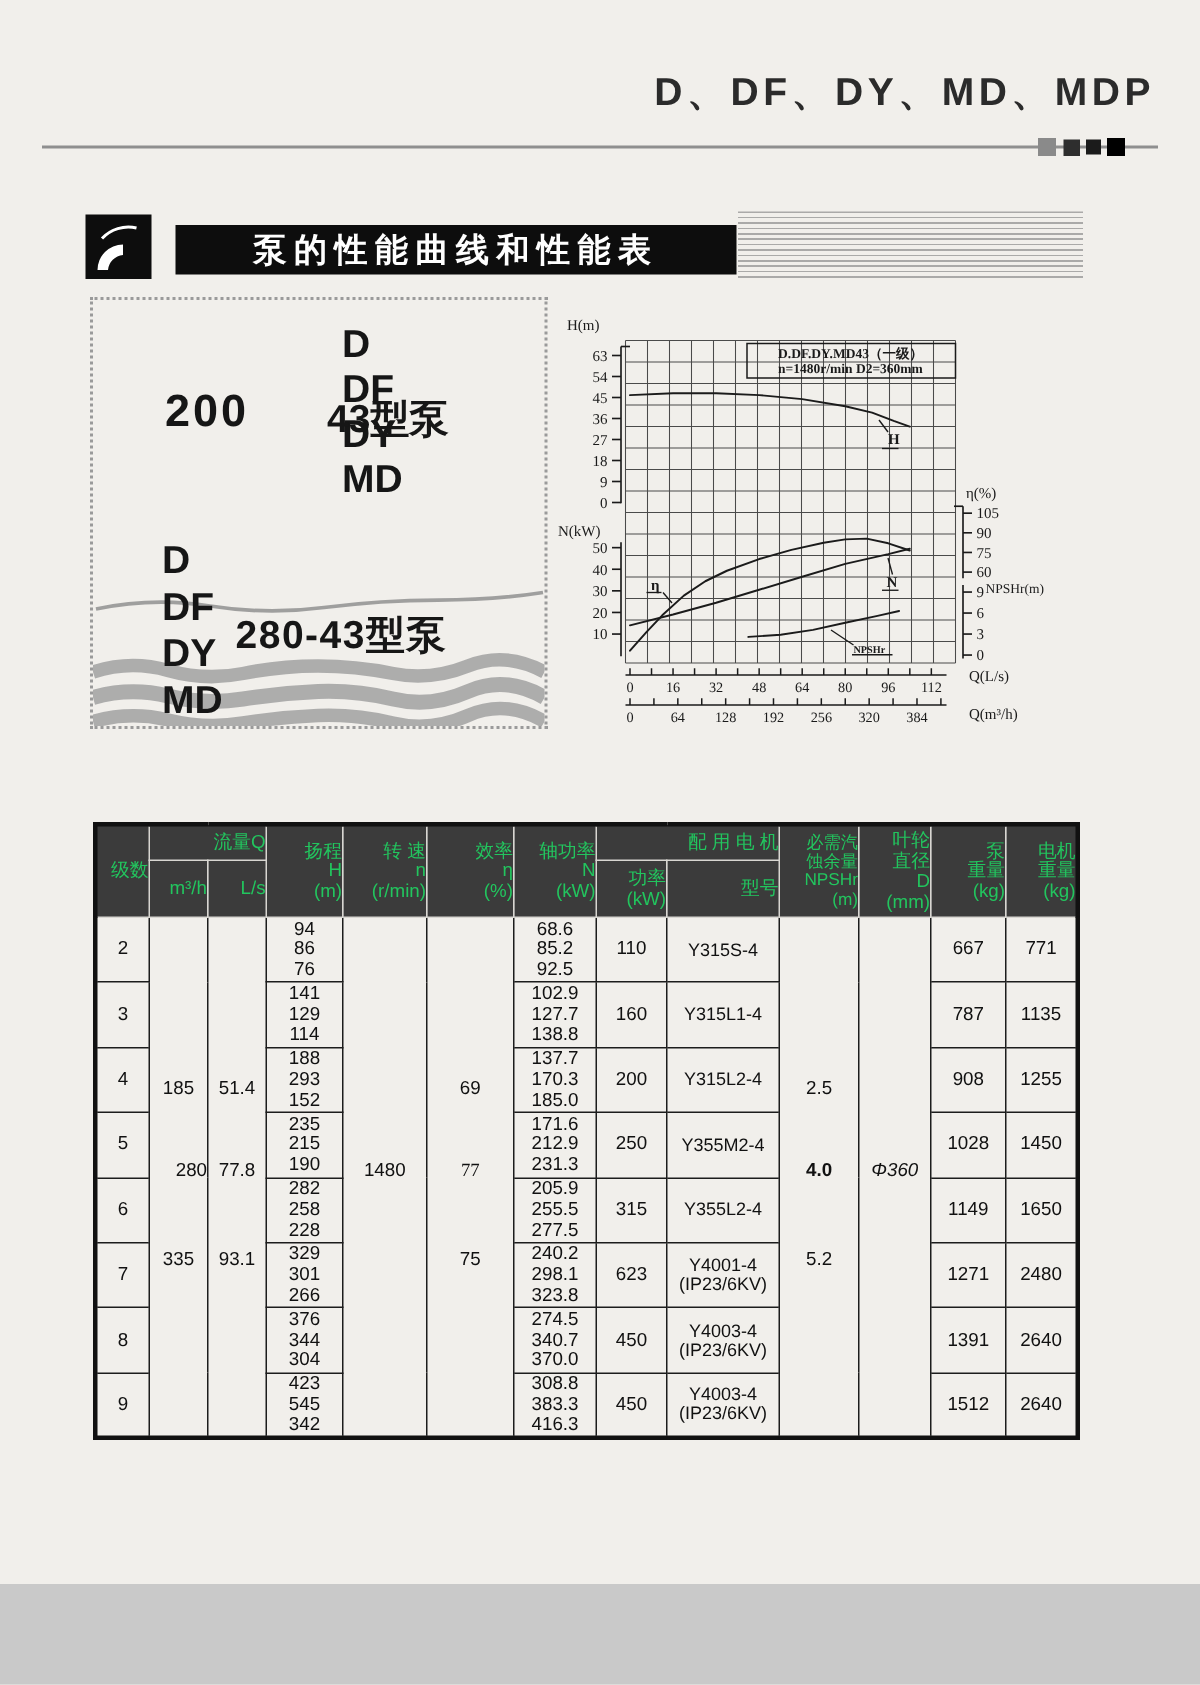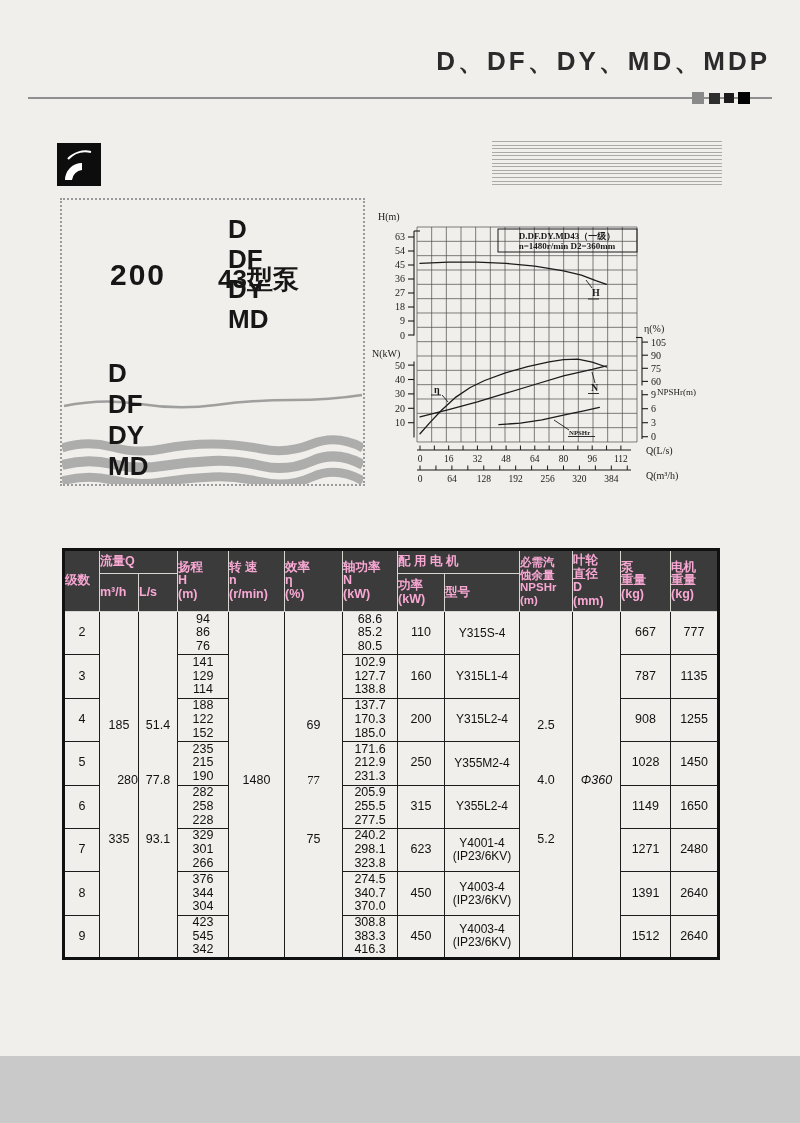--- a/index.html
+++ b/index.html
@@ -34,22 +34,22 @@
   .p-suf2{left:95px;top:206px;font-size:26px;letter-spacing:1px;}
   .waves{position:absolute;left:0;top:0;width:301px;height:284px;}
 
   
   #chart-svg{position:absolute;left:368px;top:196px;width:412px;height:300px;}
   #chart-svg text{font-family:"Liberation Serif","DejaVu Serif",serif;}
 
   
   #perf-table{position:absolute;left:62px;top:548px;width:656px;border-collapse:collapse;
     table-layout:fixed;border:3px solid #111;}
-  #perf-table th{background:#3b3b3b;color:#f9a8d4;border:1px solid #d8d6d1;font-weight:700;
-    font-size:12.5px;line-height:13.5px;white-space:pre-line;padding:1px 0;text-align:left;
+  #perf-table th{background:#3b3b3b;color:#22c55e;border:1px solid #d8d6d1;font-weight:400;
+    font-size:12.5px;line-height:13.5px;white-space:pre-line;padding:1px 0;text-align:right;
     vertical-align:middle;}
   #perf-table th.small{font-size:11.5px;line-height:12.5px;}
   #perf-table td{border:1px solid #1c1c1c;text-align:center;vertical-align:middle;
     font-size:12.5px;line-height:13.8px;padding:0;color:#111;}
   #perf-table td.multi{white-space:pre-line;}
   #perf-table td.model{font-size:12px;line-height:13px;}
   #perf-table tbody tr{height:43.4px;}
   #perf-table td.merged{position:relative;}
   #perf-table .mv{position:absolute;left:0;right:0;transform:translateY(-50%);}
 
@@ -67,20 +67,23 @@
     <span class="rule-sq sq2"></span>
     <span class="rule-sq sq3"></span>
     <span class="rule-sq sq4"></span>
   </div>
 
   <div class="banner-icon">
     <svg width="44" height="43" viewBox="0 0 44 43">
       <path d="M8,37 A17,17 0 0 1 25,20 L25,27 A11,11 0 0 0 15,37 Z" fill="#ffffff"></path>
       <path d="M11,16 A24,24 0 0 1 34,9" stroke="#ffffff" stroke-width="2" fill="none"></path>
     </svg>
+  </div>
+  <div class="banner-bar">
+    <span>泵的性能曲线和性能表</span>
   </div>
   <div class="banner-hatch"></div>
 
   <div class="panel">
     <svg class="waves" viewBox="0 0 301 284">
       <path d="M2,206 Q40,198 78,204 T154,205 T230,200 T300,195" stroke="#909090" stroke-width="2.5" fill="none" opacity="0.85"></path>
       <path d="M0,248 Q25,240 50,247 T100,249 T150,244 T200,249 T250,244 T301,248" stroke="#a5a5a5" stroke-width="9" fill="none" opacity="0.9"></path>
       <path d="M0,265 Q25,258 50,264 T100,266 T150,261 T200,266 T250,261 T301,265" stroke="#a5a5a5" stroke-width="10" fill="none" opacity="0.9"></path>
       <path d="M0,281 Q25,274 50,280 T100,282 T150,277 T200,282 T250,277 T301,281" stroke="#a5a5a5" stroke-width="9" fill="none" opacity="0.9"></path>
     </svg>
@@ -91,20 +94,21 @@
       <div>DY</div>
       <div>MD</div>
     </div>
     <div class="abs p-suf1">43型泵</div>
     <div class="abs p-models2">
       <div>D</div>
       <div>DF</div>
       <div>DY</div>
       <div>MD</div>
     </div>
+    <div class="abs p-suf2">280-43型泵</div>
   </div>
 
   <svg id="chart-svg" viewBox="0 0 412 300">
     <g id="chart-root">
         <line x1="49" y1="31" x2="49" y2="246" stroke="#4a4a4a" stroke-width="0.7"></line>
         <line x1="63.6667" y1="31" x2="63.6667" y2="246" stroke="#4a4a4a" stroke-width="0.7"></line>
         <line x1="78.3334" y1="31" x2="78.3334" y2="246" stroke="#4a4a4a" stroke-width="0.7"></line>
         <line x1="93.0001" y1="31" x2="93.0001" y2="246" stroke="#4a4a4a" stroke-width="0.7"></line>
         <line x1="107.6668" y1="31" x2="107.6668" y2="246" stroke="#4a4a4a" stroke-width="0.7"></line>
         <line x1="122.3335" y1="31" x2="122.3335" y2="246" stroke="#4a4a4a" stroke-width="0.7"></line>
@@ -331,51 +335,51 @@
           <td rowspan="8" class="merged">
             <span class="mv" style="top: 49%;">1480</span>
           </td>
           <td rowspan="8" class="merged">
             <span class="mv" style="top: 33%; text-align: center;">69</span>
             <span class="mv" style="top: 49%; font-family: Liberation Serif, serif;">77</span>
             <span class="mv" style="top: 66%;">75</span>
           </td>
           <td class="multi">68.6
 85.2
-80.5</td>
+92.5</td>
           <td>110</td>
           <td class="multi model">Y315S-4</td>
           <td rowspan="8" class="merged">
             <span class="mv" style="top: 33%;">2.5</span>
-            <span class="mv" style="top: 49%;">4.0</span>
+            <span class="mv" style="top: 49%; font-weight: bold;">4.0</span>
             <span class="mv" style="top: 66%;">5.2</span>
           </td>
           <td rowspan="8" class="merged">
             <span class="mv" style="top: 49%; font-style: italic;">Φ360</span>
           </td>
           <td>667</td>
-          <td>777</td>
+          <td>771</td>
         </tr>
         <tr>
           <td>3</td>
           <td class="multi">141
 129
 114</td>
           <td class="multi">102.9
 127.7
 138.8</td>
           <td>160</td>
           <td class="multi model">Y315L1-4</td>
           <td>787</td>
           <td>1135</td>
         </tr>
         <tr>
           <td>4</td>
           <td class="multi">188
-122
+293
 152</td>
           <td class="multi">137.7
 170.3
 185.0</td>
           <td>200</td>
           <td class="multi model">Y315L2-4</td>
           <td>908</td>
           <td>1255</td>
         </tr>
         <tr>

